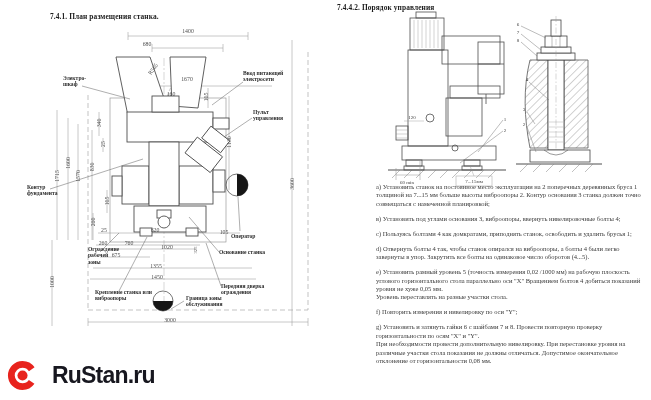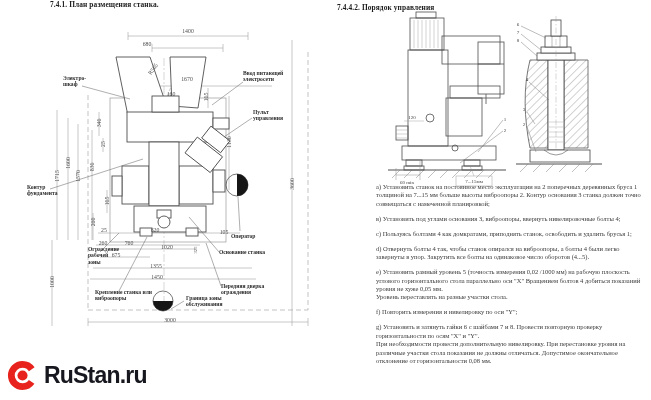--- a/index.html
+++ b/index.html
@@ -16,21 +16,21 @@
   .hd,.vd,.rd{position:absolute;font-size:5.8px;color:#4f4f4f;white-space:nowrap;transform:translate(-50%,-50%)}
   .vd{transform:translate(-50%,-50%) rotate(-90deg)}
   .rd{transform:translate(-50%,-50%) rotate(-55deg)}
   .tiny{font-size:4.6px}
   .callout{position:absolute;font-size:5px;color:#3f3f3f;transform:translate(-50%,-50%)}
   .figlbl{position:absolute;font-size:5px;color:#3d3d3d;transform:translate(-50%,-50%);white-space:nowrap}
   
   .steps{position:absolute;left:376px;top:183px;width:266px}
   .steps p{margin:0 0 6.5px 0;font-size:6.5px;line-height:1.3;color:#3b3b3b;white-space:pre-line;text-align:left}
   
-  .logo{position:absolute;left:6px;top:359px;display:flex;align-items:center;gap:5px}
+  .logo{position:absolute;left:6px;top:359px;display:flex;align-items:center;gap:13px}
   .logo-text{font-family:"Liberation Sans",sans-serif;font-weight:bold;font-size:23px;color:#17171f;letter-spacing:-0.8px}
   svg{display:block}
 </style>
 </head>
 <body>
 
 <svg class="abs" style="left:0;top:0" width="651" height="400" viewBox="0 0 651 400">
   <defs>
     <pattern id="hp" width="5.5" height="5.5" patternUnits="userSpaceOnUse" patternTransform="rotate(45)">
       <line x1="0" y1="0" x2="0" y2="5.5" stroke="#8d8d8d" stroke-width="0.8"></line>
@@ -132,21 +132,21 @@
       <path d="M556,16 V158" stroke="#9a9a9a" stroke-width="0.4" fill="none" stroke-dasharray="6,2,1.5,2"></path>
       <rect x="530" y="150" width="60" height="12" fill="#ffffff" stroke="#444" stroke-width="0.8"></rect>
       <path d="M544,150 q12,10 24,0" stroke="#555" stroke-width="0.6" fill="none"></path>
       <path d="M516,164 H602" stroke="#4e4e4e" stroke-width="1" fill="none"></path>
       <path d="M520,172 l8,-8 m5,8 l8,-8 m5,8 l8,-8 m5,8 l8,-8 m5,8 l8,-8 m5,8 l8,-8" stroke="#808080" stroke-width="0.5" fill="none"></path>
       <path d="M521,26 L546,38 M521,34 L541,50 M521,42 L537,56 M529,82 L549,100 M527,112 L535,124 M527,127 L536,152" stroke="#7a7a7a" stroke-width="0.5" fill="none"></path>
     </g>
   </g>
 </svg>
 
-<div class="abs title" style="left:50px;top:0">7.4.1. План размещения станка.</div>
+<div class="abs title" style="left:50px;top:12px">7.4.1. План размещения станка.</div>
 
 <span class="lbl" style="left:63px;top:75px">Электро-
 шкаф</span>
 <span class="lbl" style="left:243px;top:70px">Ввод питающей
 электросети</span>
 <span class="lbl" style="left:253px;top:109px">Пульт
 управления</span>
 <span class="lbl" style="left:27px;top:184px">Контур
 фундамента</span>
 <span class="lbl" style="left:88px;top:246px">Ограждение

